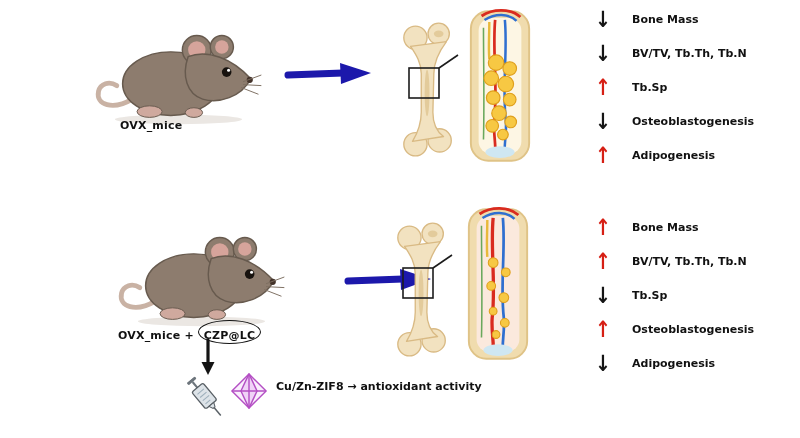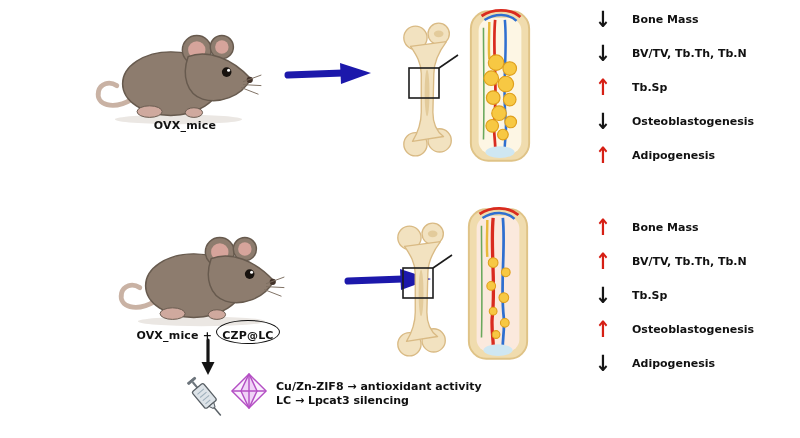--- a/index.html
+++ b/index.html
@@ -1,21 +1,21 @@
 <!DOCTYPE html>
 <html><head>
 <meta charset="utf-8">
 <style>
   * { margin:0; padding:0; box-sizing:border-box; }
   html,body { background:#ffffff; }
   body { font-family:"DejaVu Sans", sans-serif; }
   .canvas { position:relative; width:800px; height:438px; background:#fff; overflow:hidden; }
   .abs { position:absolute; }
 
-  .mouse-label { font-size:11px; font-weight:700; color:#111; text-align:center; letter-spacing:.2px; }
+  .mouse-label { font-size:11px; font-weight:700; color:#111; letter-spacing:.2px; }
   .circled { border:1.6px solid #111; border-radius:50%; padding:8px 5px 1px 5px; display:inline-block; }
 
   .outcomes { position:absolute; display:flex; flex-direction:column; gap:12px; }
   .outcome { display:flex; align-items:center; height:22px; }
   [data-name="trend-arrow"] { width:18px; font-size:19px; font-weight:700; line-height:22px; text-align:center; transform:scaleY(1.18); }
   .up   { color:#d61f14; }
   .down { color:#151515; }
   .outcome-label { font-size:11px; font-weight:700; color:#111; margin-left:20px; white-space:nowrap; }
 
   .mech { font-size:11px; font-weight:700; color:#111; line-height:14px; white-space:nowrap; }
@@ -174,21 +174,20 @@
       <g stroke="#b44fc4" stroke-width="1.5" fill="#faeefd" stroke-linejoin="round">
         <polygon points="20,2 38,20 20,38 2,20"></polygon>
         <polygon points="20,2 28.5,20 20,38 11.5,20" fill="#f0d3f7"></polygon>
         <path d="M2,20 H38 M20,2 V38" fill="none"></path>
       </g>
     </svg>
   </div>
 
   <div class="abs" style="left:276px; top:380px;" data-name="mechanism-list">
     <div class="mech" data-name="mechanism-line">Cu/Zn-ZIF8 → antioxidant activity</div>
-    <div class="mech" data-name="mechanism-line">LC → Lpcat3 silencing</div>
   </div>
 
   <div class="abs" style="left:343px; top:266px; width:92px; height:28px;" data-name="flow-arrow">
     <svg viewBox="0 0 92 28">
       <path d="M5,15 L60,13" stroke="#1c18ab" stroke-width="7" stroke-linecap="round" fill="none"></path>
       <polygon points="57,3 88,13 58,24" fill="#1c18ab"></polygon>
     </svg>
   </div>
 
   <div class="abs" style="left:392px; top:222px; width:62px; height:138px;" data-name="femur-bone">

